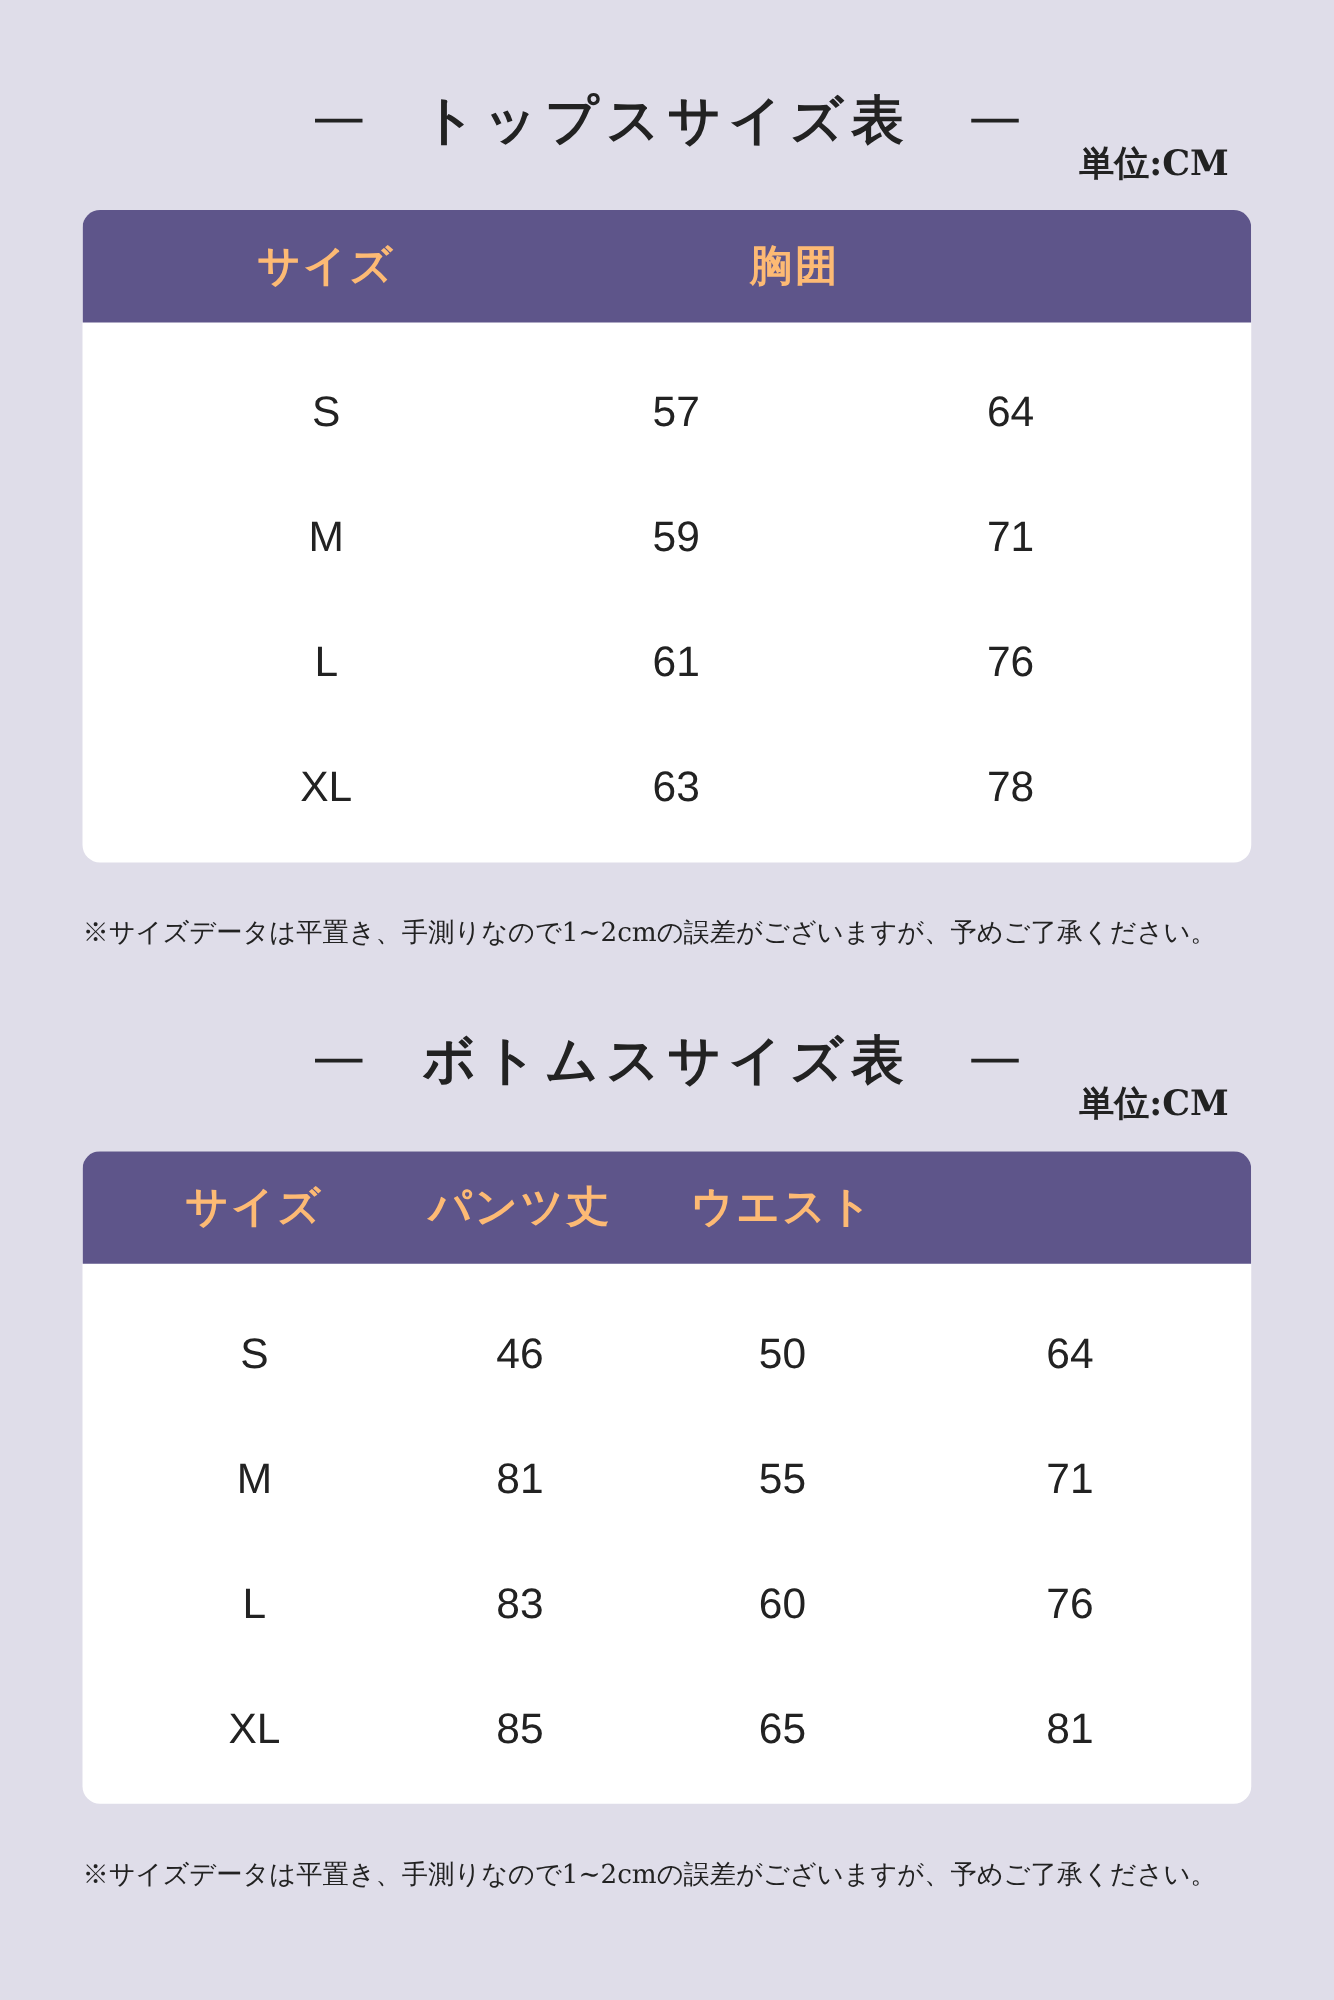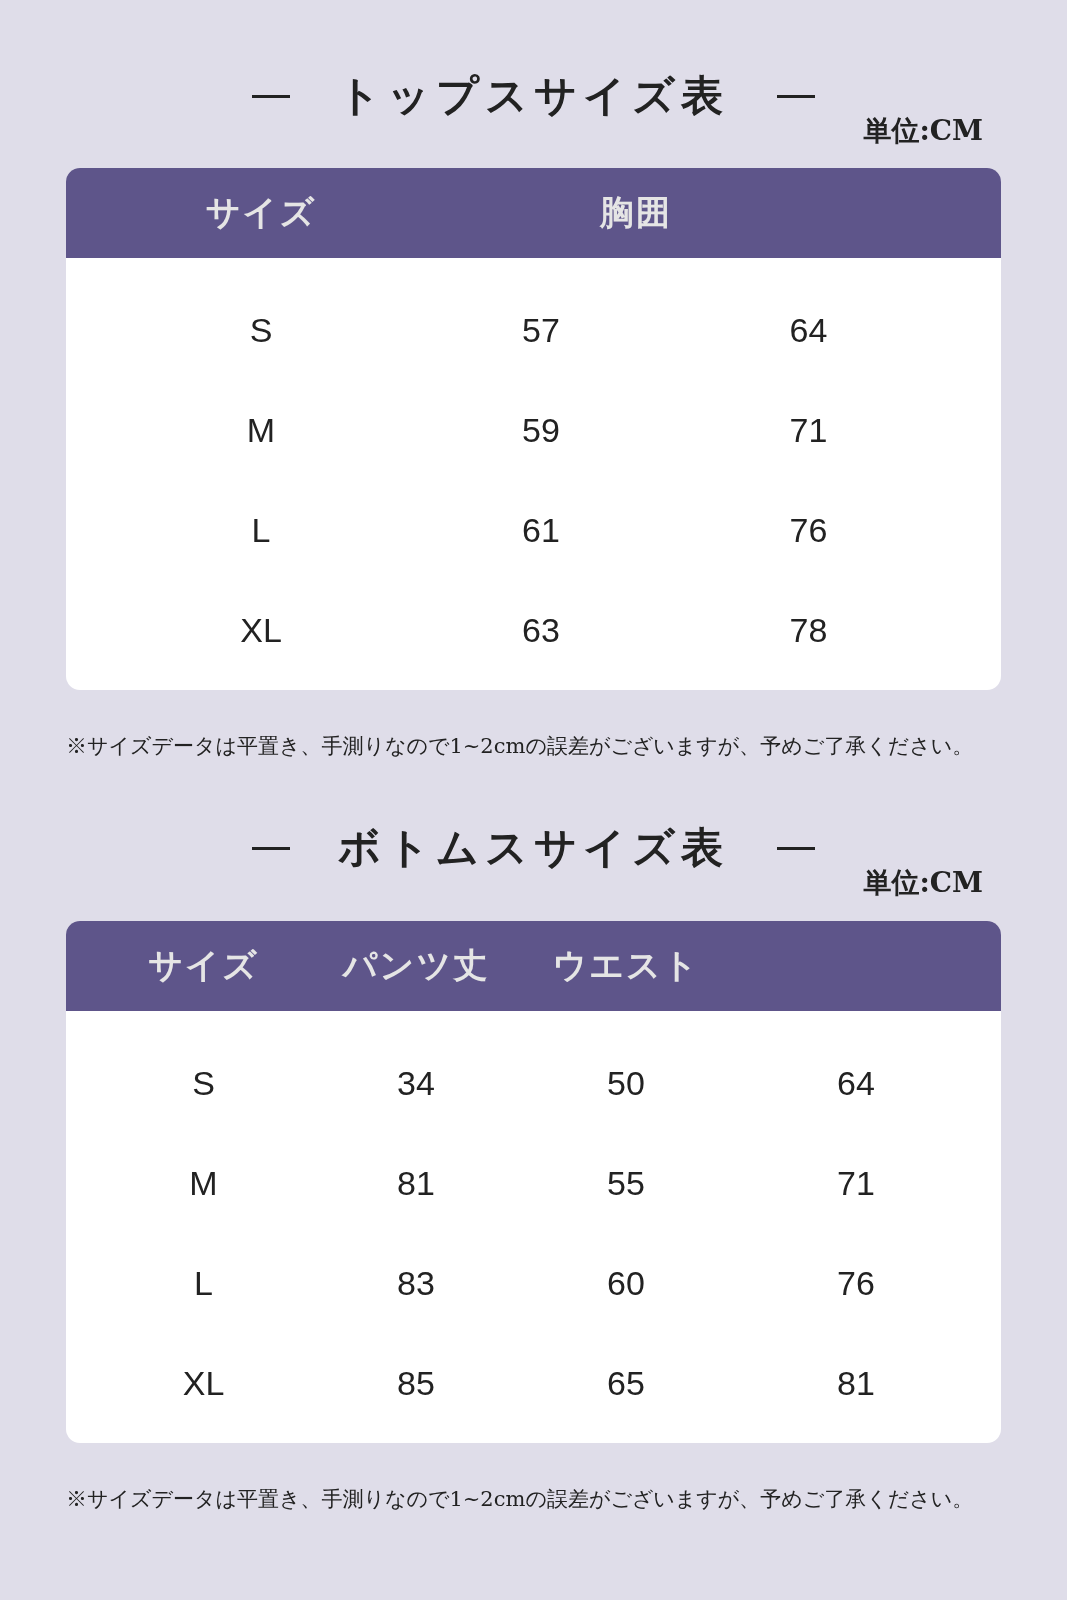--- a/index.html
+++ b/index.html
@@ -27,21 +27,21 @@
     font-family: "DejaVu Serif", serif; font-weight: bold; font-size: 28px; color: #222;
   }
   .table {
     position: absolute; left: 66px; width: 935px;
     background: #ffffff; border-radius: 14px; overflow: hidden;
   }
   .thead {
     height: 90px; background: #5e558a; display: flex; align-items: center;
   }
   .th {
-    color: #e5e5e5; font-family: "DejaVu Serif", serif; font-weight: bold;
+    color: #fdba74; font-family: "DejaVu Serif", serif; font-weight: bold;
     font-size: 34px; text-align: center; letter-spacing: 2px;
   }
   .row { height: 100px; display: flex; align-items: center; }
   .td {
     font-family: "Liberation Sans", sans-serif; font-size: 34px; color: #222; text-align: center;
   }
   .note {
     position: absolute; left: 66px; width: 940px;
     font-family: "DejaVu Serif", serif; font-size: 21px; color: #222; white-space: nowrap;
   }
@@ -96,21 +96,21 @@
 
 <div class="table" style="top:921px; height:522px;">
   <div class="thead">
     <div class="th" style="width:275px;">サイズ</div>
     <div class="th" style="width:150px;">パンツ丈</div>
     <div class="th" style="width:270px;">ウエスト</div>
   </div>
   <div style="padding-top:22px;">
     <div class="row">
       <div class="td" style="width:275px;">S</div>
-      <div class="td" style="width:150px;">34</div>
+      <div class="td" style="width:150px;">46</div>
       <div class="td" style="width:270px;">50</div>
       <div class="td" style="width:190px;">64</div>
     </div>
     <div class="row">
       <div class="td" style="width:275px;">M</div>
       <div class="td" style="width:150px;">81</div>
       <div class="td" style="width:270px;">55</div>
       <div class="td" style="width:190px;">71</div>
     </div>
     <div class="row">

